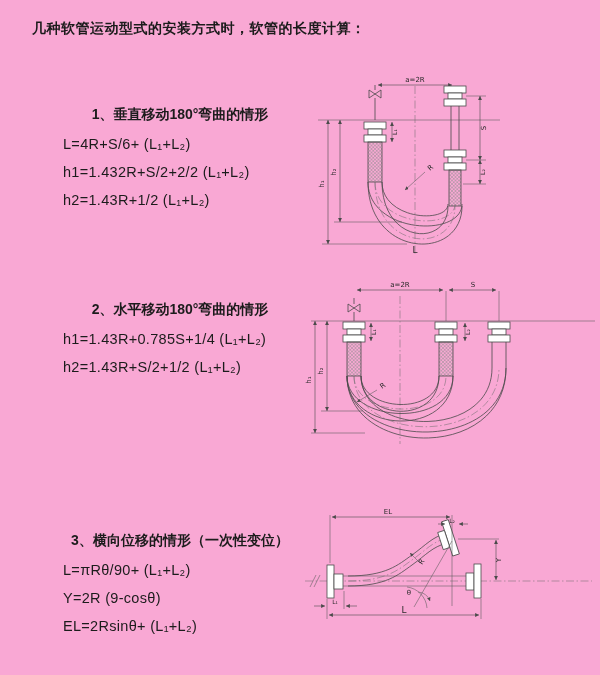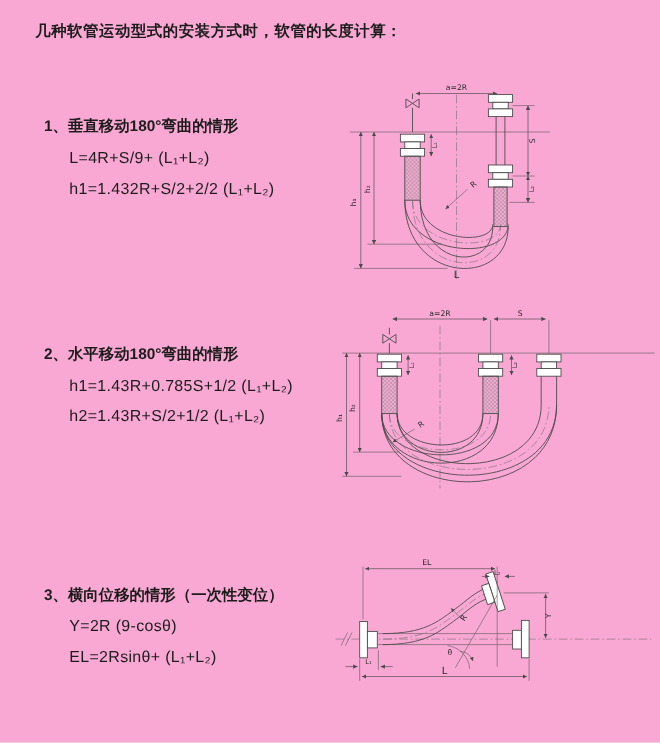--- a/index.html
+++ b/index.html
@@ -7,23 +7,23 @@
     position:relative;width:600px;height:675px;background:#f9a8d4;
     font-family:"Liberation Sans","DejaVu Sans",sans-serif;color:#1c1c1c;
     overflow:hidden;margin:0 auto;
   }
   .doc-title{
     position:absolute;left:32px;top:20px;font-size:14px;font-weight:bold;
     letter-spacing:0.5px;white-space:nowrap;
   }
   .section{position:absolute;left:40px;width:280px;}
   .sec1{top:104px;}
-  .sec2{top:311px;}
+  .sec2{top:299px;}
   .sec3{top:530px;}
-  .sec-heading{font-size:14px;font-weight:bold;line-height:20px;margin:0 0 12px 0;white-space:nowrap;}
+  .sec-heading{font-size:14px;font-weight:bold;line-height:20px;margin:0 0 12px 0;white-space:nowrap;text-align:center;}
   .formula{font-size:14.5px;line-height:16px;margin:0 0 12px 23px;white-space:nowrap;letter-spacing:0.3px;}
   .diagram{position:absolute;}
   .d1{left:312px;top:72px;}
   .d2{left:303px;top:278px;}
   .d3{left:300px;top:503px;}
   svg .ln{fill:none;stroke:#4a4a4a;stroke-width:0.8;}
   svg .thin{fill:none;stroke:#5a5a5a;stroke-width:0.55;}
   svg .cl{fill:none;stroke:#6a6a6a;stroke-width:0.5;stroke-dasharray:8 2.5 1.5 2.5;}
   svg .dim{fill:none;stroke:#4a4a4a;stroke-width:0.6;}
   svg .flg{fill:#ffffff;stroke:#4a4a4a;stroke-width:0.8;}
@@ -35,22 +35,23 @@
 </style>
 </head>
 <body>
 
 <div class="page">
 
   <div class="doc-title">几种软管运动型式的安装方式时，软管的长度计算：</div>
 
   <div class="section sec1">
     <p class="sec-heading">1、垂直移动180°弯曲的情形</p>
-    <p class="formula">L=4R+S/9+ (L₁+L₂)</p>
+    <p class="formula">L=4R+S/6+ (L₁+L₂)</p>
     <p class="formula">h1=1.432R+S/2+2/2 (L₁+L₂)</p>
+    <p class="formula">h2=1.43R+1/2 (L₁+L₂)</p>
   </div>
 
   <svg class="diagram d1" width="280" height="185" viewBox="0 0 280 185">
     <defs>
       <marker id="ar1" viewBox="0 0 10 10" refX="10" refY="5" markerWidth="6.5" markerHeight="6.5" orient="auto-start-reverse">
         <path d="M0,0 L10,5 L0,10 z" fill="#4a4a4a"></path>
       </marker>
       <pattern id="br1" width="3.5" height="3.5" patternUnits="userSpaceOnUse">
         <path d="M0,0 L3.5,3.5 M3.5,0 L0,3.5" stroke="#8f8f8f" stroke-width="0.5"></path>
       </pattern>
@@ -133,21 +134,21 @@
     <g>
       <line class="thin" x1="113" y1="100" x2="93" y2="118" marker-end="url(#ar1)"></line>
       <text class="lbl" x="118" y="99" transform="rotate(-40 118 99)">R</text>
     </g>
 
     <text class="lbl-lg" x="103" y="181" text-anchor="middle">L</text>
   </svg>
 
   <div class="section sec2">
     <p class="sec-heading">2、水平移动180°弯曲的情形</p>
-    <p class="formula">h1=1.43R+0.785S+1/2 (L₁+L₂)</p>
+    <p class="formula">h1=1.43R+0.785S+1/4 (L₁+L₂)</p>
     <p class="formula">h2=1.43R+S/2+1/2 (L₁+L₂)</p>
   </div>
 
   <svg class="diagram d2" width="300" height="178" viewBox="0 0 300 178">
     <defs>
       <marker id="ar2" viewBox="0 0 10 10" refX="10" refY="5" markerWidth="6.5" markerHeight="6.5" orient="auto-start-reverse">
         <path d="M0,0 L10,5 L0,10 z" fill="#4a4a4a"></path>
       </marker>
       <pattern id="br2" width="3.5" height="3.5" patternUnits="userSpaceOnUse">
         <path d="M0,0 L3.5,3.5 M3.5,0 L0,3.5" stroke="#8f8f8f" stroke-width="0.5"></path>
@@ -230,20 +231,21 @@
     </g>
 
     <g>
       <line class="thin" x1="74" y1="112" x2="54" y2="124" marker-end="url(#ar2)"></line>
       <text class="lbl" x="79" y="111" transform="rotate(-35 79 111)">R</text>
     </g>
   </svg>
 
   <div class="section sec3">
     <p class="sec-heading">3、横向位移的情形（一次性变位）</p>
+    <p class="formula">L=πRθ/90+ (L₁+L₂)</p>
     <p class="formula">Y=2R (9-cosθ)</p>
     <p class="formula">EL=2Rsinθ+ (L₁+L₂)</p>
   </div>
 
   <svg class="diagram d3" width="300" height="142" viewBox="0 0 300 142">
     <defs>
       <marker id="ar3" viewBox="0 0 10 10" refX="10" refY="5" markerWidth="6.5" markerHeight="6.5" orient="auto-start-reverse">
         <path d="M0,0 L10,5 L0,10 z" fill="#4a4a4a"></path>
       </marker>
     </defs>

